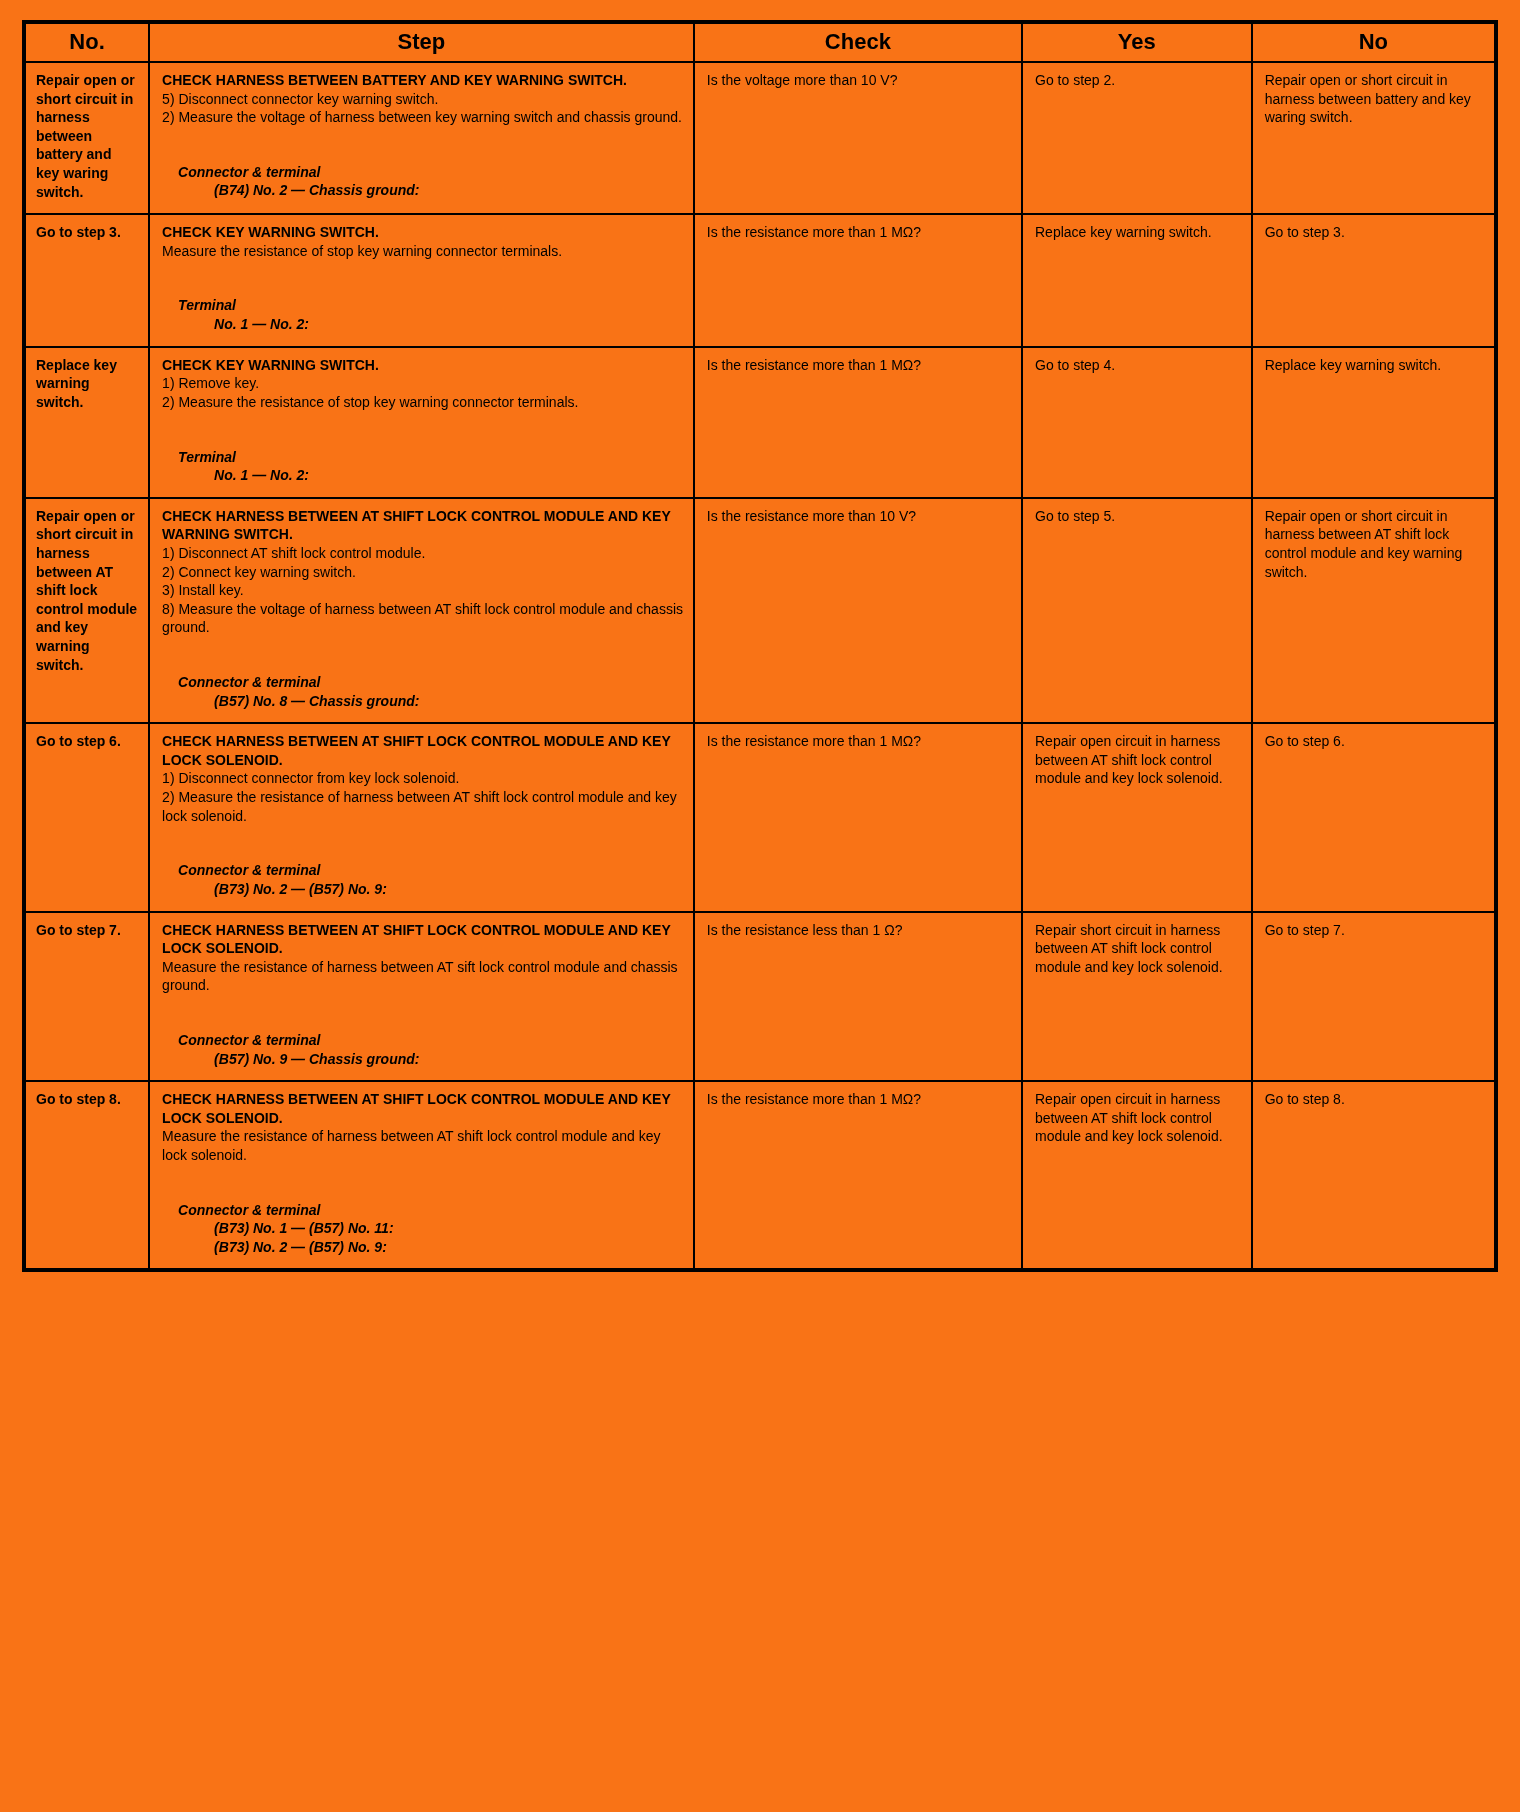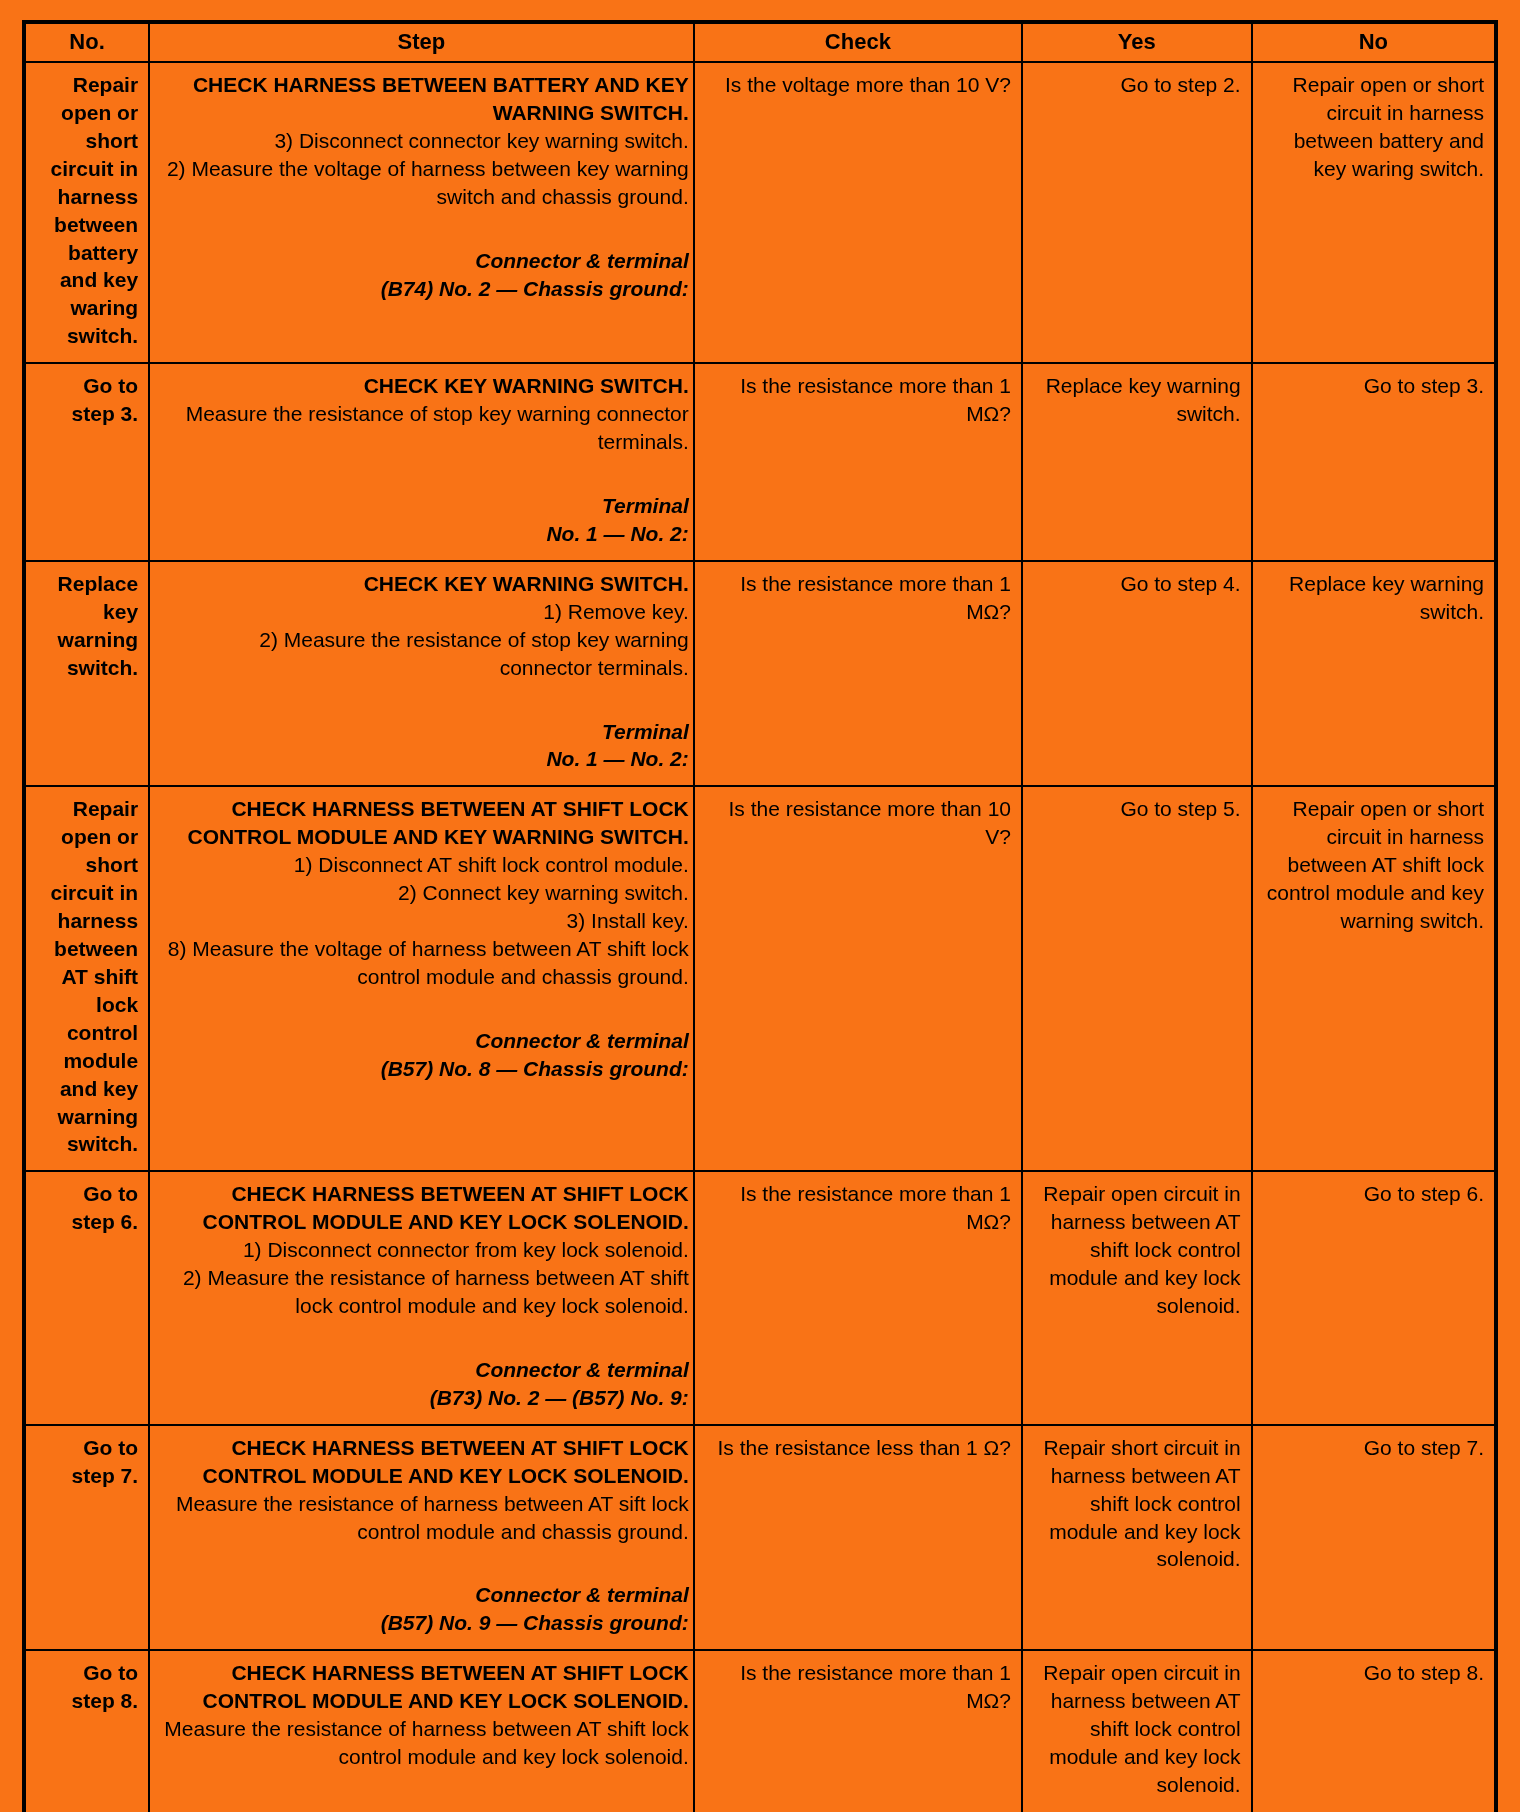--- a/index.html
+++ b/index.html
@@ -26,24 +26,23 @@
     vertical-align: top;
     text-align: left;
   }
   thead th {
     font-size: 22px;
     font-weight: bold;
     text-align: center;
     padding: 5px 4px 6px 4px;
   }
   td {
-    font-size: 21px;
+    font-size: 14px;
     line-height: 1.33;
     padding: 8px 10px 12px 12px;
-    text-align: right;
   }
   td.col-no {
     font-weight: bold;
     padding-left: 10px;
   }
   td.col-step { padding-right: 4px; }
   .line-title { font-weight: bold; }
   .line-body  { font-weight: normal; }
   .line-note1 {
     font-weight: bold;
@@ -76,21 +75,21 @@
         <th>Check</th>
         <th>Yes</th>
         <th>No</th>
       </tr>
     </thead>
     <tbody id="tbody">
         <tr>
           <td class="col-no">Repair open or short circuit in harness between battery and key waring switch.</td>
           <td class="col-step">
             <div class="line-title">CHECK HARNESS BETWEEN BATTERY AND KEY WARNING SWITCH.</div>
-            <div class="line-body">3) Disconnect connector key warning switch.</div>
+            <div class="line-body">5) Disconnect connector key warning switch.</div>
             <div class="line-body">2) Measure the voltage of harness between key warning switch and chassis ground.</div>
             <div class="line-note1">Connector &amp; terminal</div>
             <div class="line-note2">(B74) No. 2 — Chassis ground:</div>
           </td>
           <td class="col-check">Is the voltage more than 10 V?</td>
           <td class="col-yes">Go to step 2.</td>
           <td class="col-no-result">Repair open or short circuit in harness between battery and key waring switch.</td>
         </tr>
         <tr>
           <td class="col-no">Go to step 3.</td>

